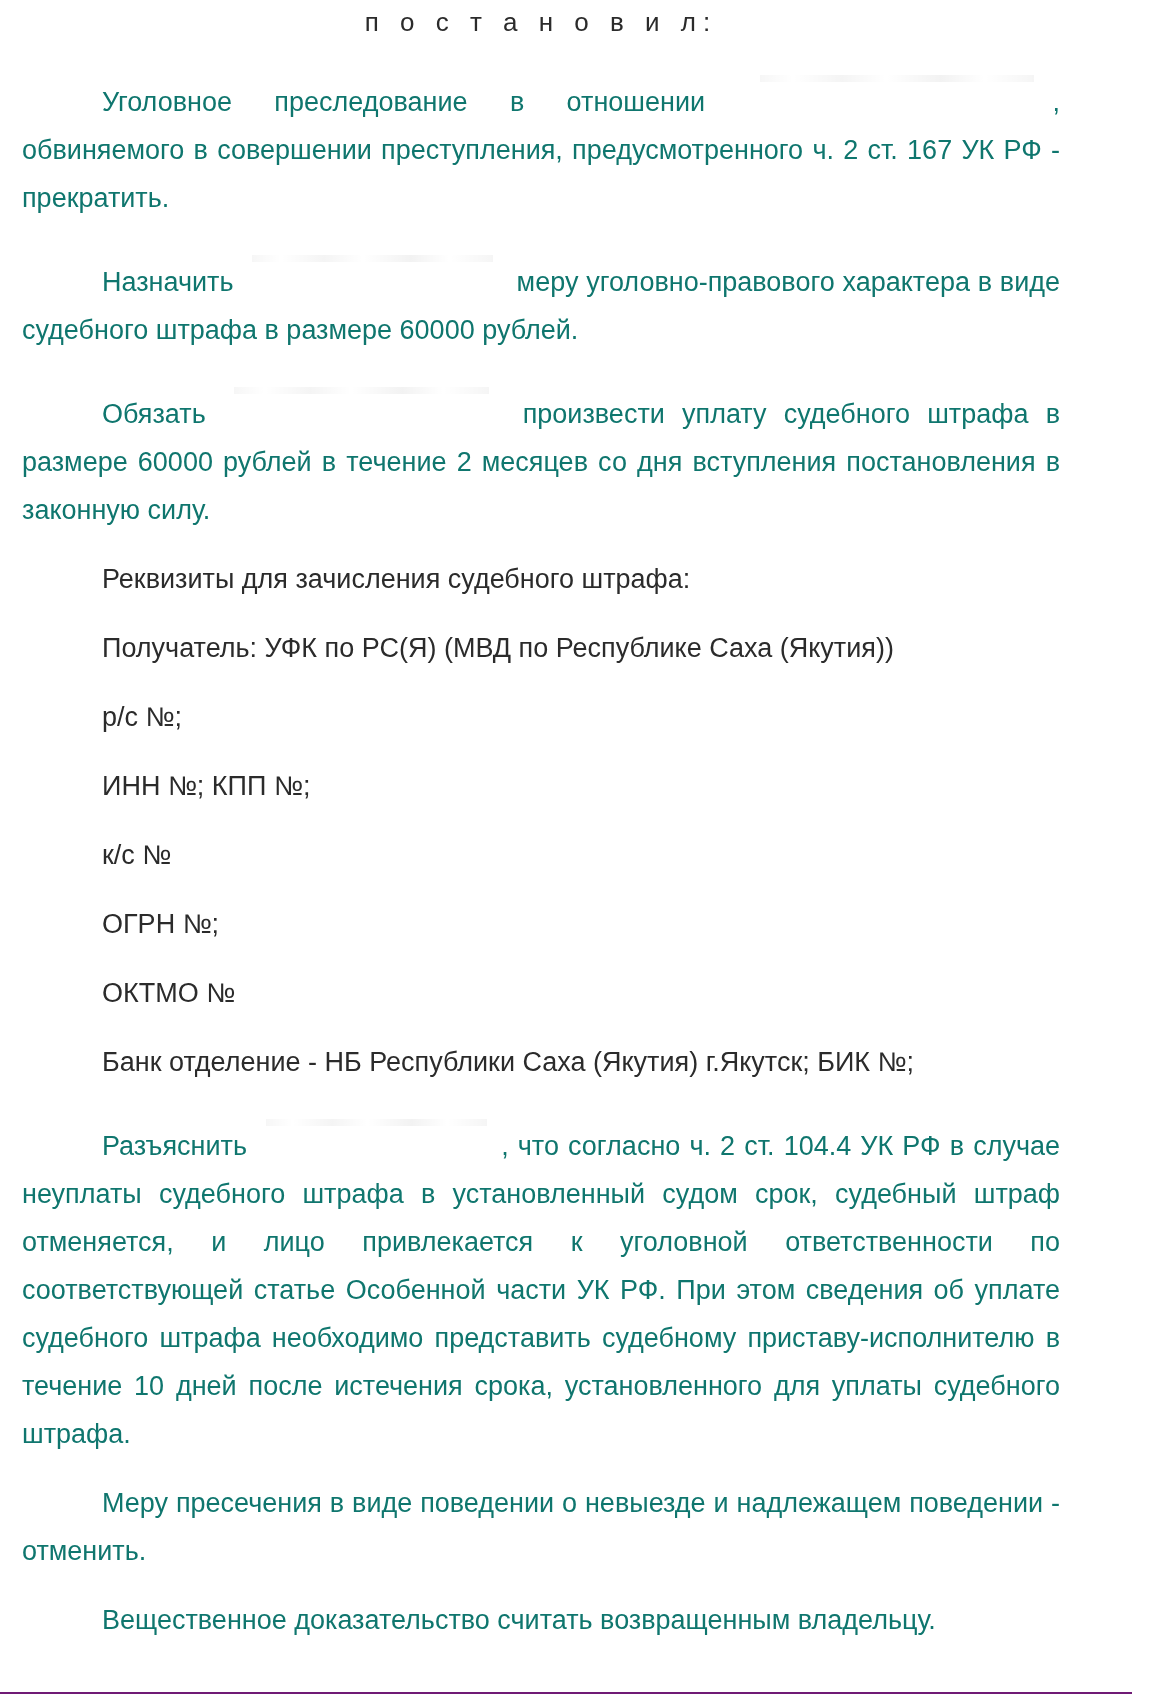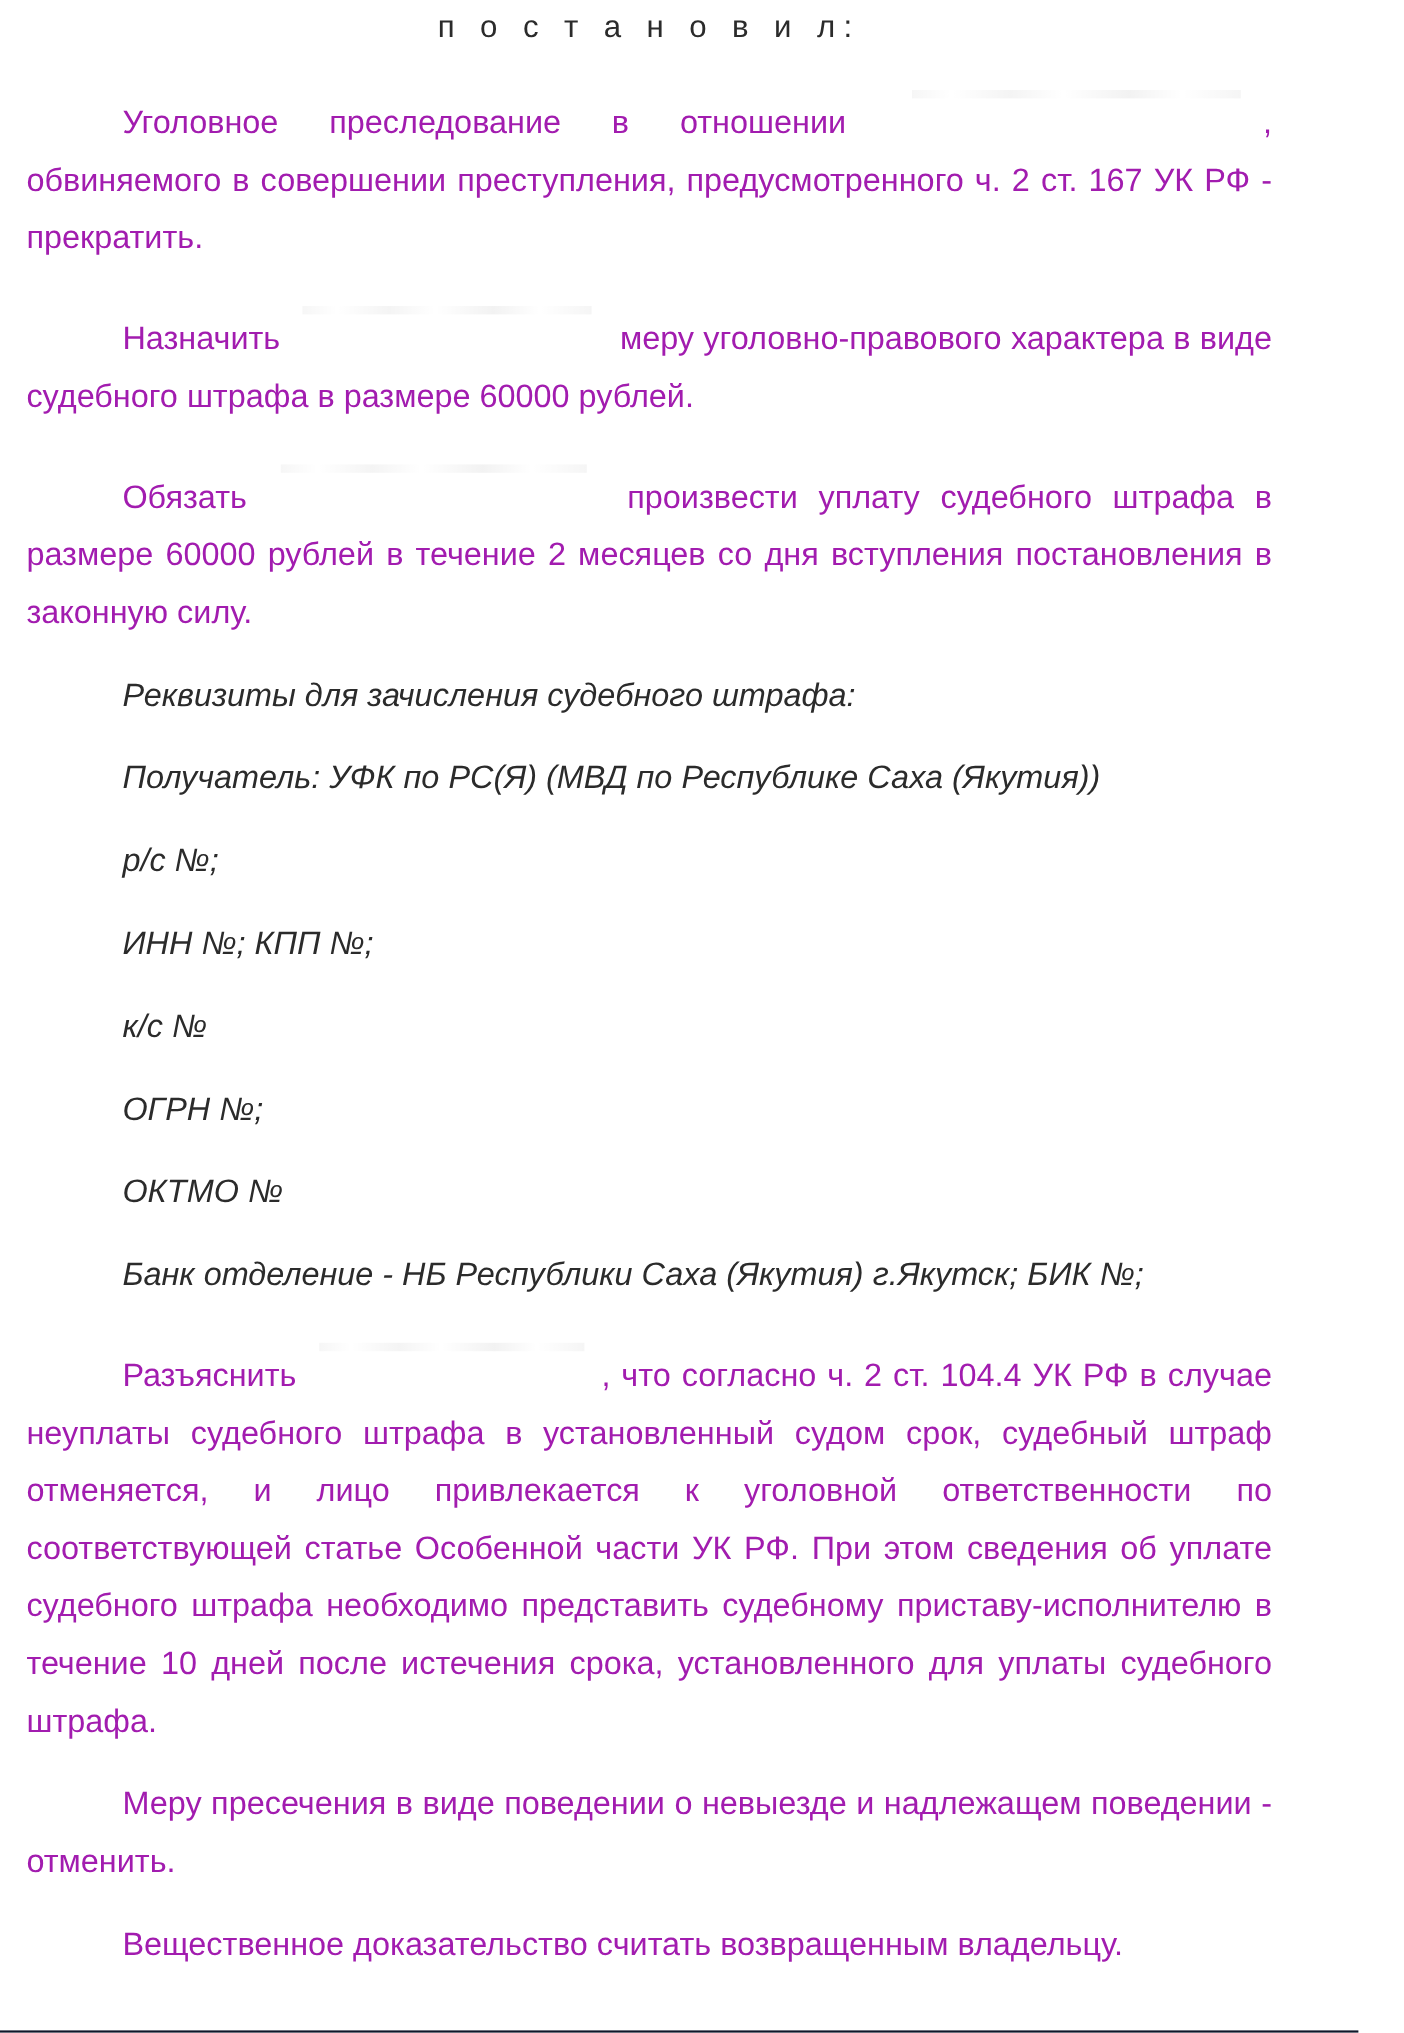--- a/index.html
+++ b/index.html
@@ -13,21 +13,21 @@
     color: #2b2b2b;
     -webkit-font-smoothing: antialiased;
   }
   .page {
     position: relative;
     width: 1132px;
     height: 1694px;
     background: #ffffff;
     box-sizing: border-box;
     overflow: hidden;
-    border-bottom: 2px solid #0f172a;
+    border-bottom: 2px solid #701a75;
   }
   .doc-body {
     position: absolute;
     left: 22px;
     top: 0;
     width: 1038px;
   }
 
   
   .decision-heading {
@@ -42,35 +42,34 @@
 
   
   .para {
     font-size: 27px;
     line-height: 48px;
     text-align: justify;
     text-justify: inter-word;
     text-indent: 80px;
     margin: 0;
     padding-top: 21px;
-    color: #a21caf;
+    color: #0f766e;
     hyphens: none;
   }
 
   
   .req-line {
     font-size: 27px;
     line-height: 48px;
     margin: 0;
     padding-top: 21px;
     padding-left: 80px;
     text-align: left;
     white-space: pre;
     color: #2b2b2b;
-    font-style: italic;
   }
   .req-line.wide {
     white-space: normal;
   }
 
   
   .redaction {
     display: inline-block;
     vertical-align: baseline;
     position: relative;

